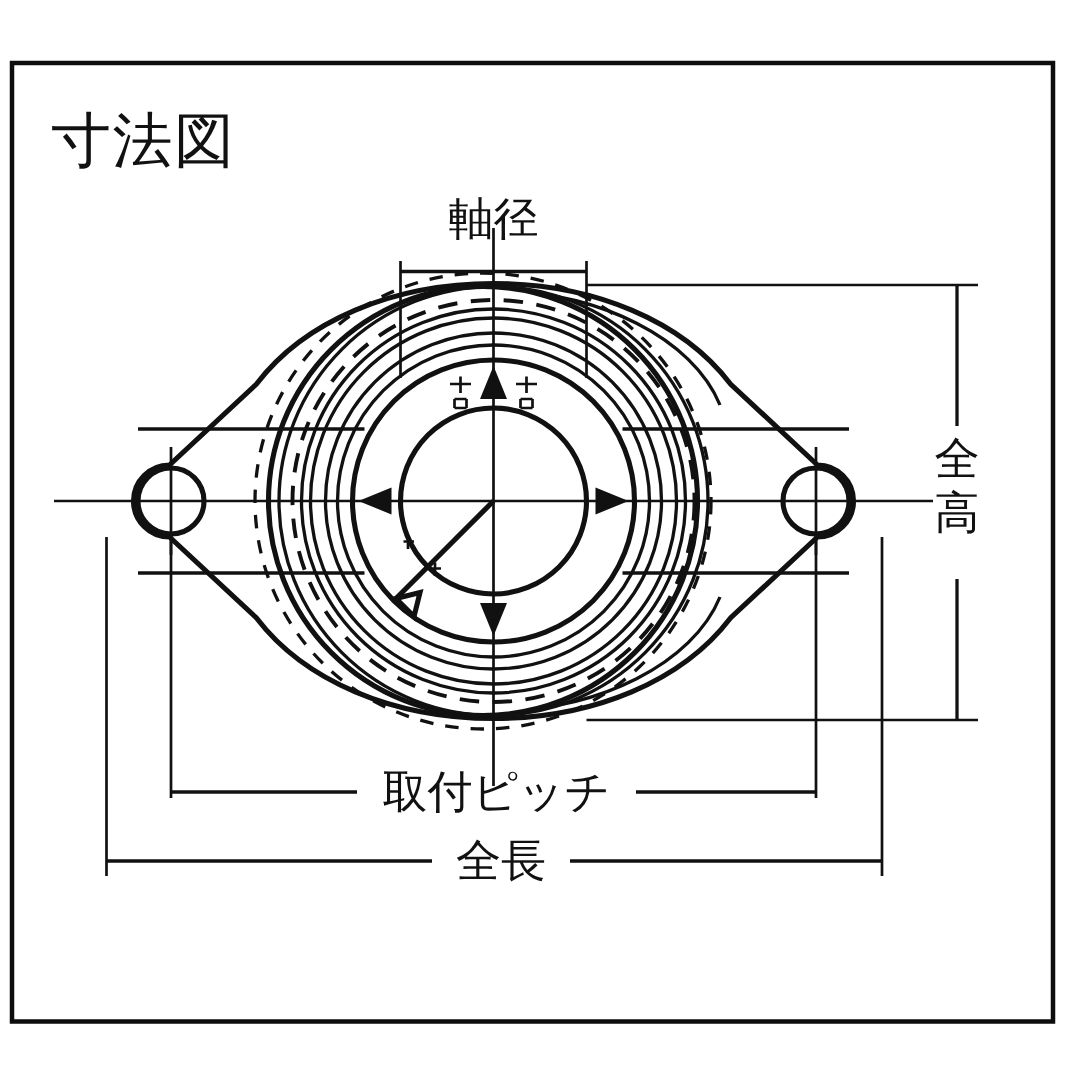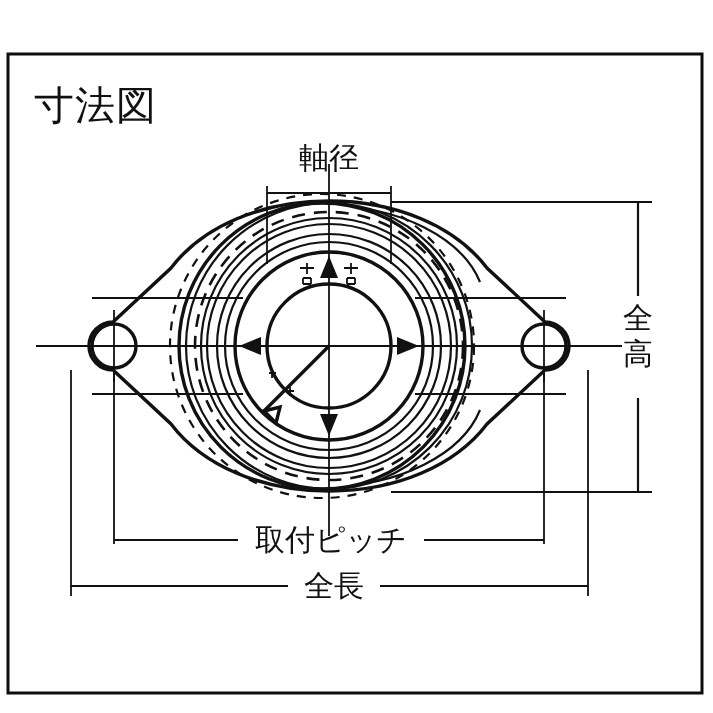--- a/index.html
+++ b/index.html
@@ -15,21 +15,21 @@
   }
   #page {
     position: relative;
     width: 713px;
     height: 713px;
     background: #ffffff;
   }
   #drawing-frame {
     position: absolute;
     left: 0;
-    top: 16px;
+    top: 4px;
     width: 713px;
     height: 631px;
   }
   svg { display: block; }
   .ln        { stroke: #111111; stroke-width: 2.2; fill: none; stroke-linecap: butt; }
   .ln-thin   { stroke: #111111; stroke-width: 1.8; fill: none; stroke-linecap: butt; }
   .ln-thick  { stroke: #111111; stroke-width: 3.4; fill: none; }
   .ln-border { stroke: #0d0d0d; stroke-width: 3.0; fill: none; }
   .ln-dash   { stroke: #111111; stroke-width: 2.6; fill: none;
                stroke-dasharray: 13 9; stroke-linecap: butt; }

